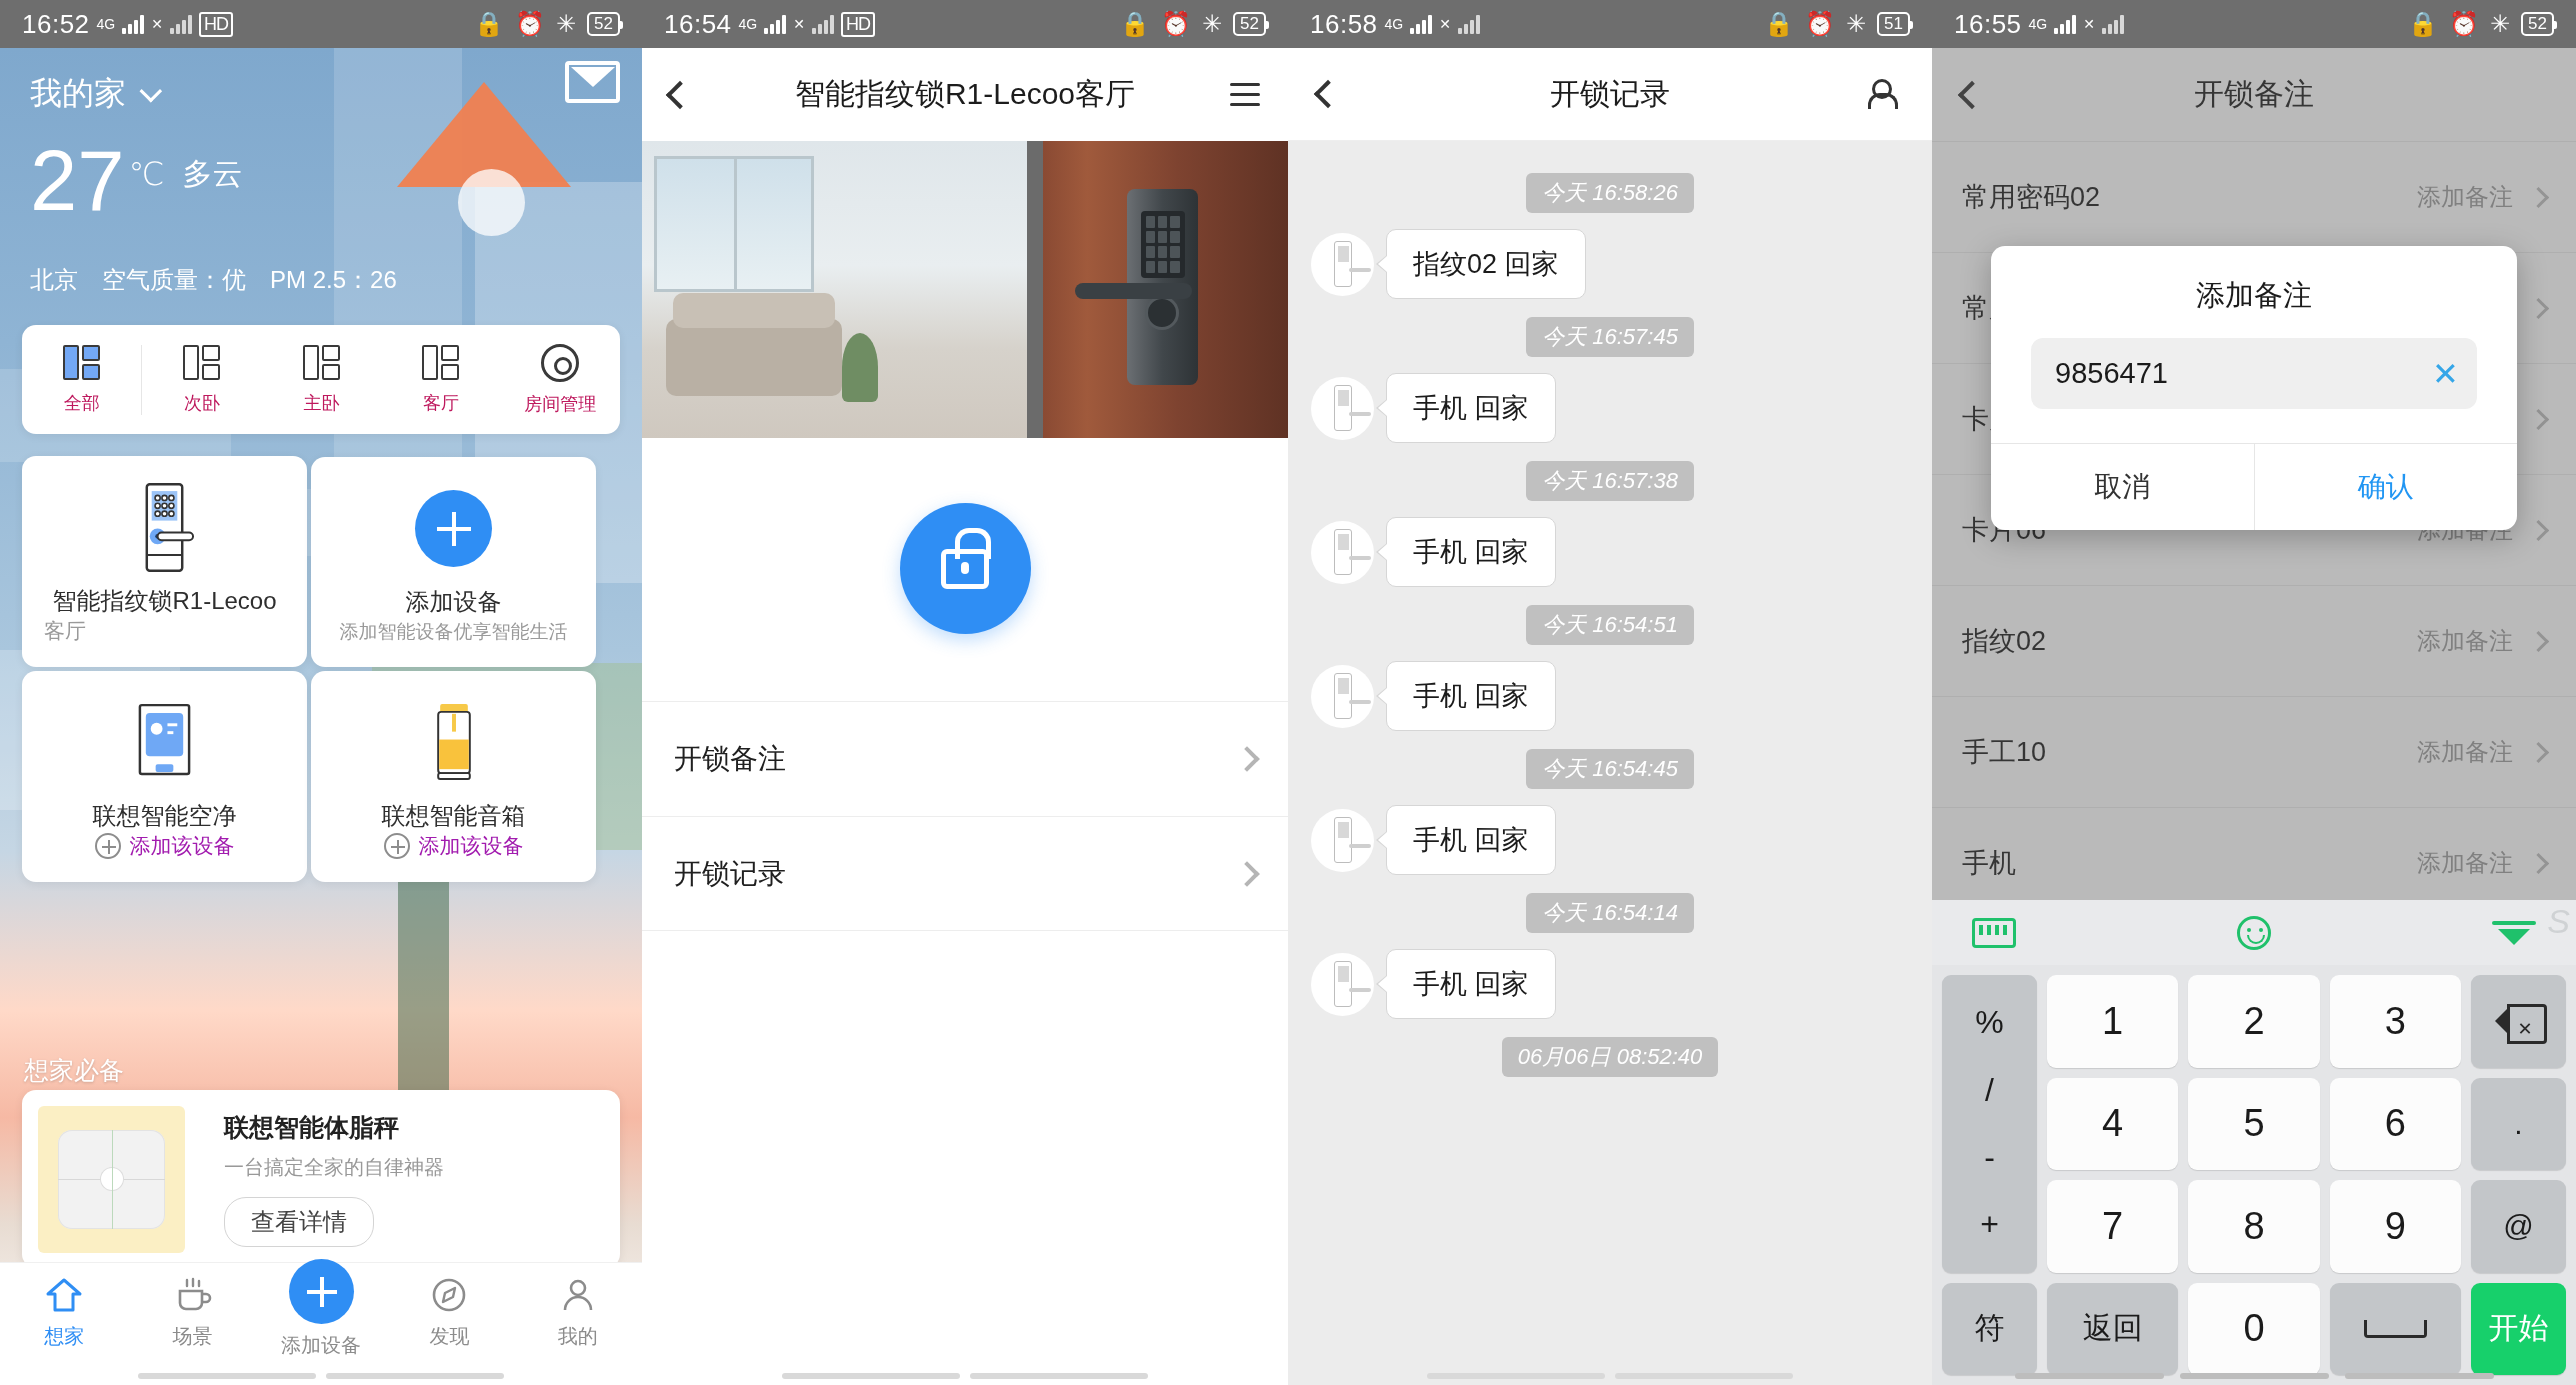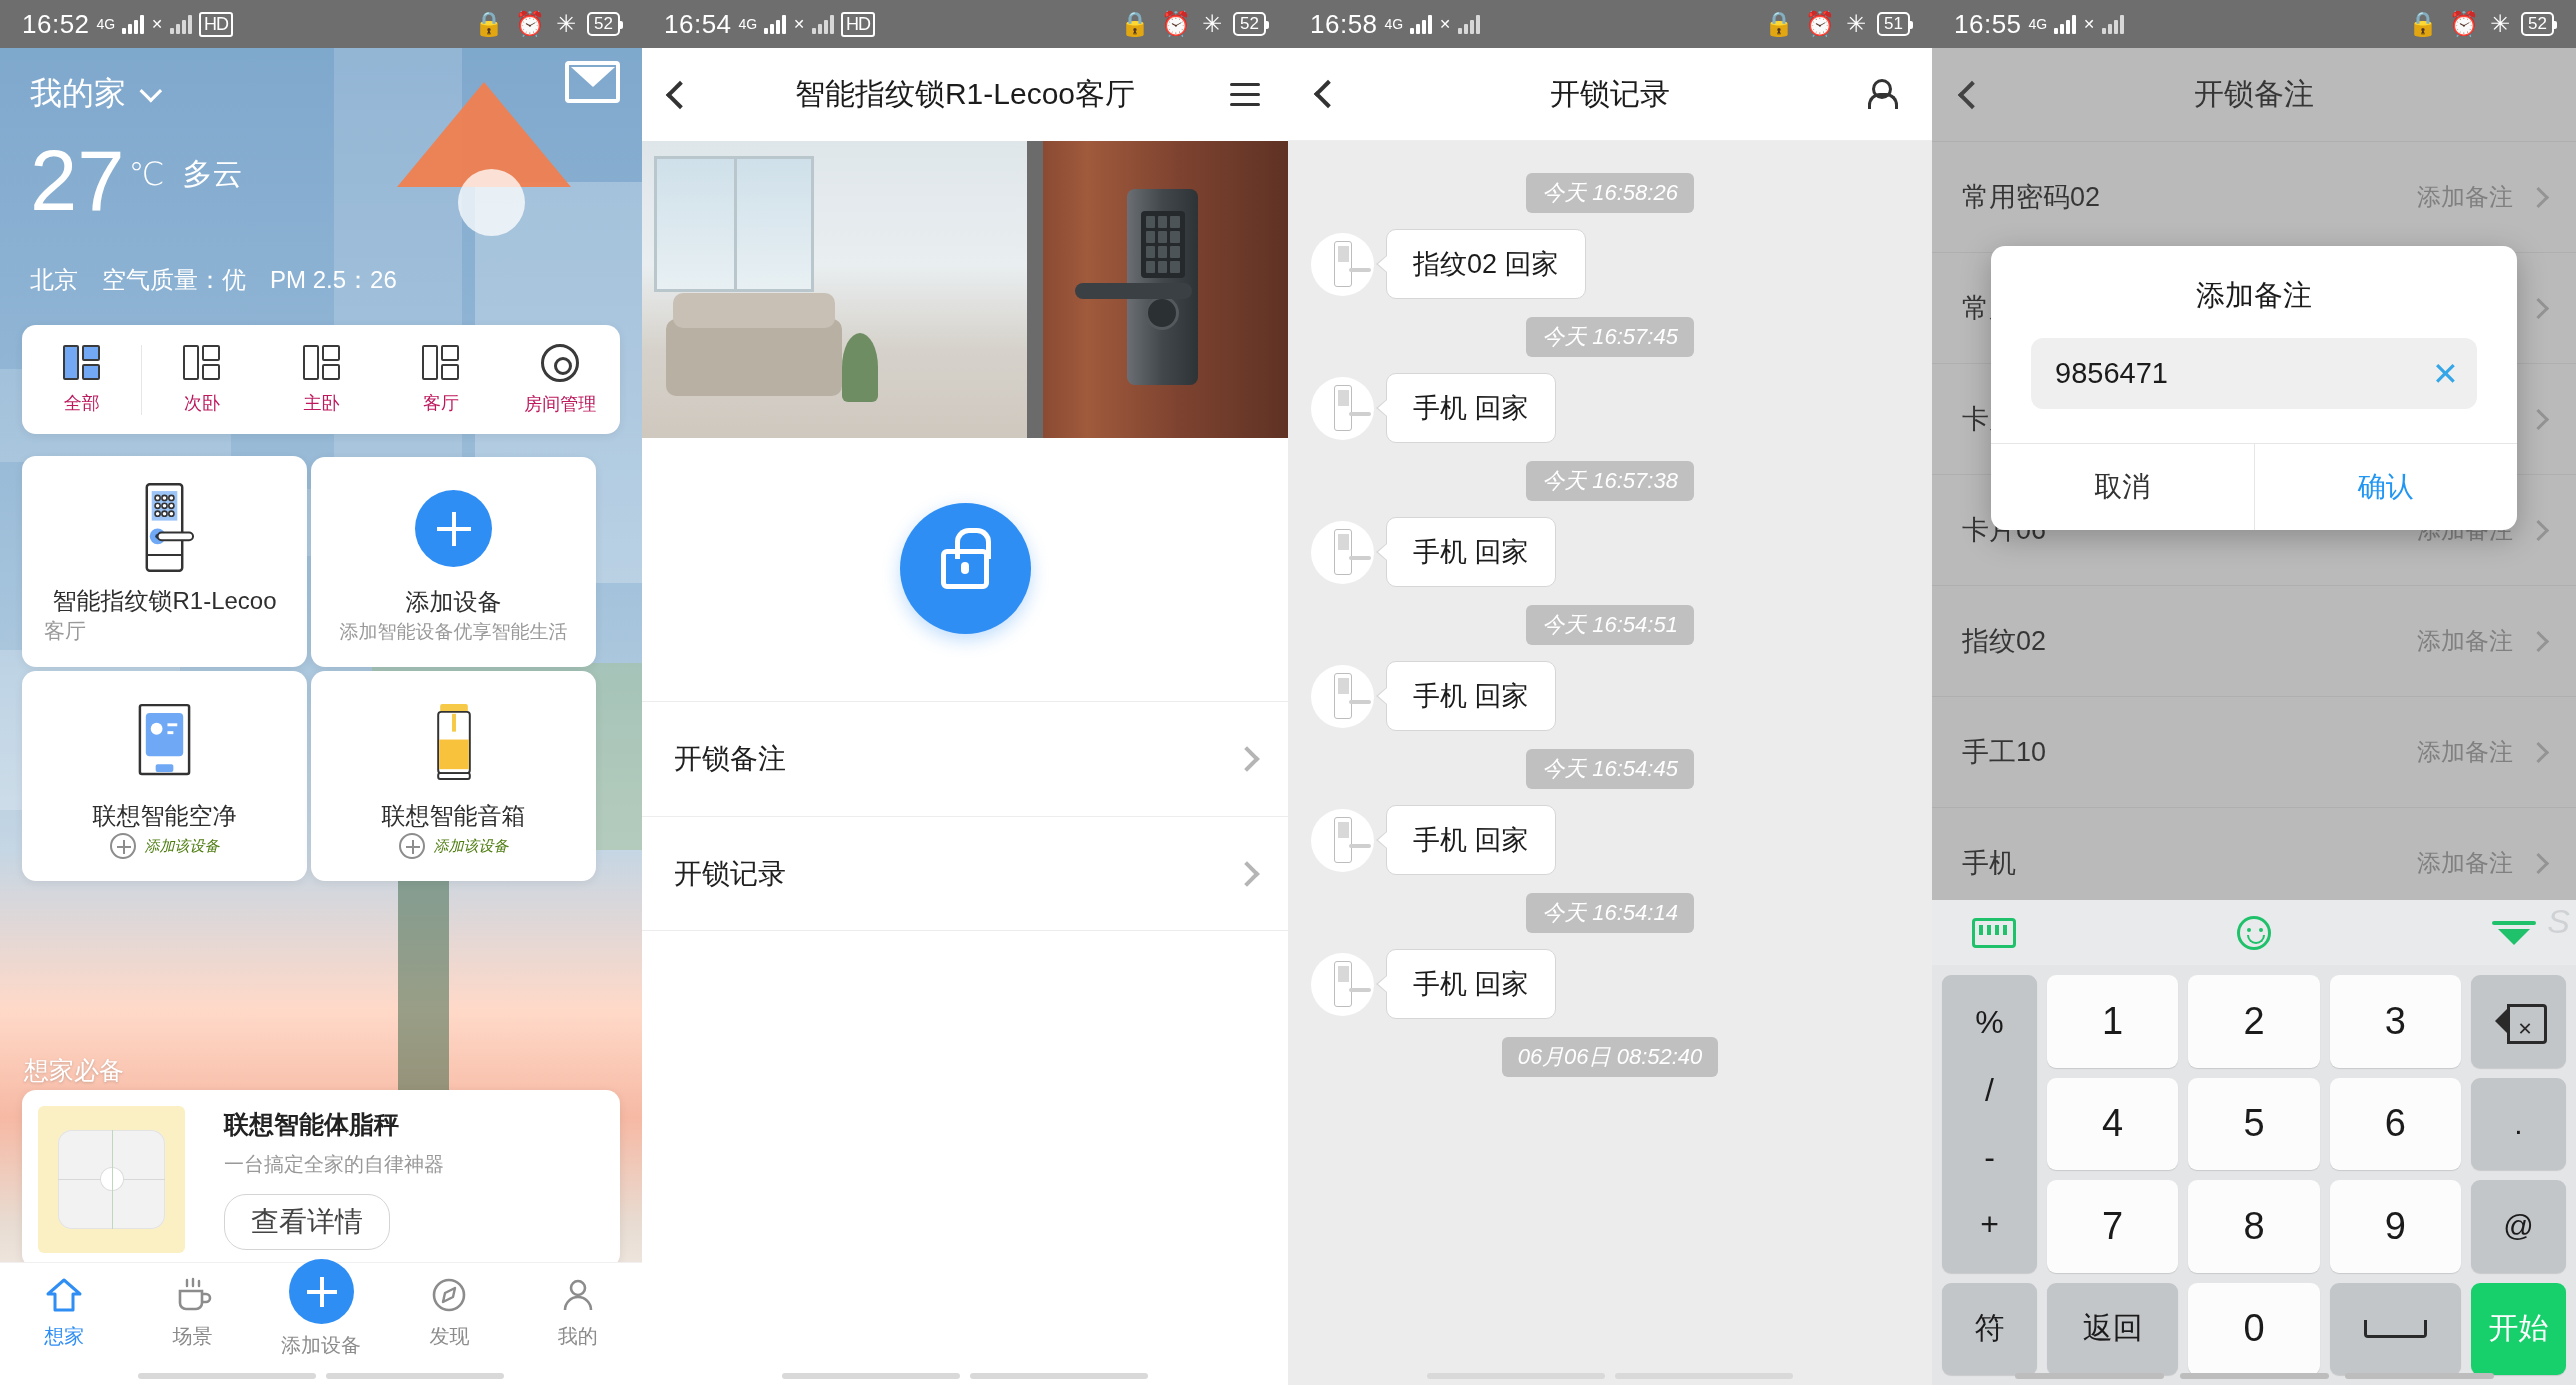--- a/index.html
+++ b/index.html
@@ -85,21 +85,21 @@
   .dev-grid { position:absolute; top:456px; left:22px; right:22px; display:flex; flex-wrap:wrap; gap:4px; z-index:7;align-items:flex-end; }
   .dev-card {
     width:285px; background:#fff; border-radius:14px; padding:26px 22px 22px;
     box-shadow:0 2px 10px rgba(0,0,0,.07); min-height:210px;
     display:flex; flex-direction:column; align-items:center;
   }
   .dev-ic { height:91px; display:flex; align-items:center; justify-content:center; }
   .dev-name { font-size:24px; color:#2e2e2e; margin-top:12px; text-align:center; }
   .dev-sub { font-size:21px; color:#9a9a9a; margin-top:auto; align-self:flex-start; }
   .dev-sub.c { align-self:center; font-size:19px; }
-  .dev-add { display:flex; align-items:center; gap:9px; font-size:15px; color:#4d7c0f; margin-top:auto;font-style:italic; }
+  .dev-add { display:flex; align-items:center; gap:9px; font-size:21px; color:#a21caf; margin-top:auto; }
   .plus-o { width:26px;height:26px;border:2px solid #8d8d8d;border-radius:50%;position:relative;}
   .plus-o::before,.plus-o::after{content:"";position:absolute;background:#8d8d8d;}
   .plus-o::before{left:5px;top:11px;width:14px;height:2px;}
   .plus-o::after{top:5px;left:11px;height:14px;width:2px;}
   .big-plus { width:77px;height:77px;border-radius:50%;background:#2f8ef4;position:relative;}
   .big-plus::before,.big-plus::after{content:"";position:absolute;background:#fff;}
   .big-plus::before{left:22px;top:37px;width:34px;height:4px;}
   .big-plus::after{top:22px;left:37px;height:34px;width:4px;}
 
   .promo-label { position:absolute; top:1054px; left:24px; font-size:25px; color:#fff; z-index:8; text-shadow:0 1px 3px rgba(0,0,0,.2); }
@@ -109,21 +109,21 @@
     padding:16px; gap:39px; box-shadow:0 2px 10px rgba(0,0,0,.08); z-index:8;
   }
   .promo-img { width:147px;height:147px;background:#fbefc4;border-radius:6px; display:flex;align-items:center;justify-content:center;}
   .scale { width:107px;height:99px;background:#f2f2f2;border-radius:14px;position:relative;box-shadow:inset 0 0 0 1px #e3e3e3;}
   .scale::before{content:"";position:absolute;left:0;right:0;top:50%;height:1px;background:#d8d8d8;}
   .scale::after{content:"";position:absolute;top:0;bottom:0;left:50%;width:1px;background:#bcd9bc;}
   .scale i{position:absolute;left:50%;top:50%;width:22px;height:22px;margin:-11px 0 0 -11px;background:#fff;border-radius:50%;box-shadow:0 0 0 1px #ddd;}
   .promo-txt { flex:1; }
   .promo-t { font-size:25px; font-weight:bold; color:#222; }
   .promo-s { font-size:20px; color:#999; margin-top:10px; }
-  .promo-btn { margin-top:16px; display:inline-block; border:1px solid #d4d4d4; border-radius:22px; padding:8px 26px; font-size:28px; color:#444;}
+  .promo-btn { margin-top:16px; display:inline-block; border:1px solid #d4d4d4; border-radius:22px; padding:8px 26px; font-size:24px; color:#444;}
 
   .tabbar {
     position:absolute; bottom:0; left:0; right:0; height:123px; background:#fff;
     display:flex; align-items:flex-start; padding-top:12px; z-index:20;
     border-top:1px solid #f0f0f0;
   }
   .tab { flex:1; display:flex; flex-direction:column; align-items:center; gap:8px; }
   .tab span { font-size:20px; color:#8c8c8c; }
   .tab.active span { color:#2f8ef4; }
   .tab-ic { height:40px; display:flex; align-items:center; justify-content:center; }

